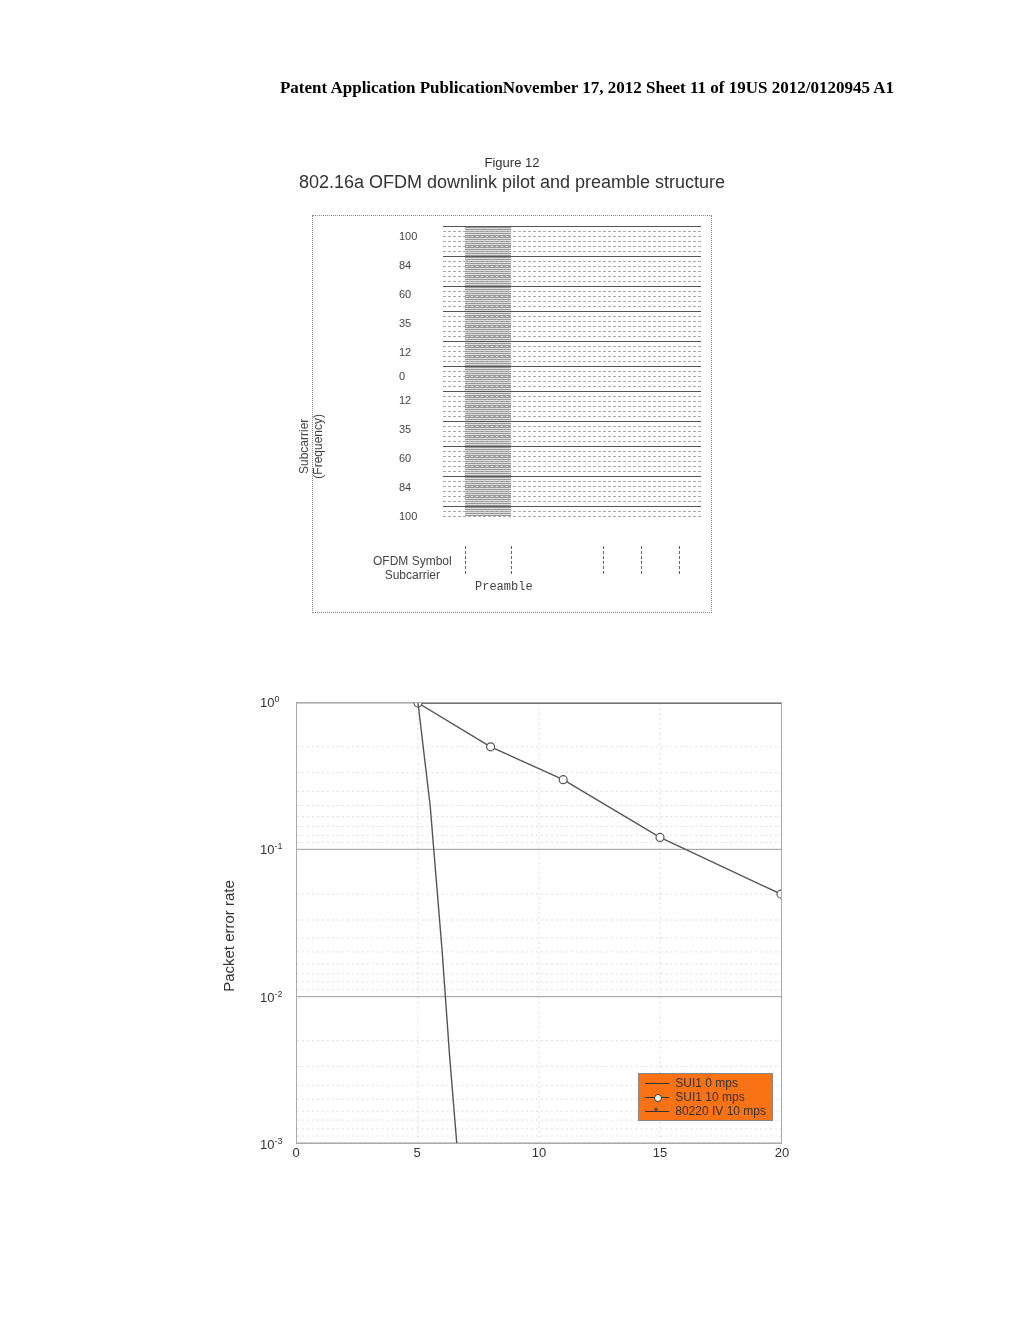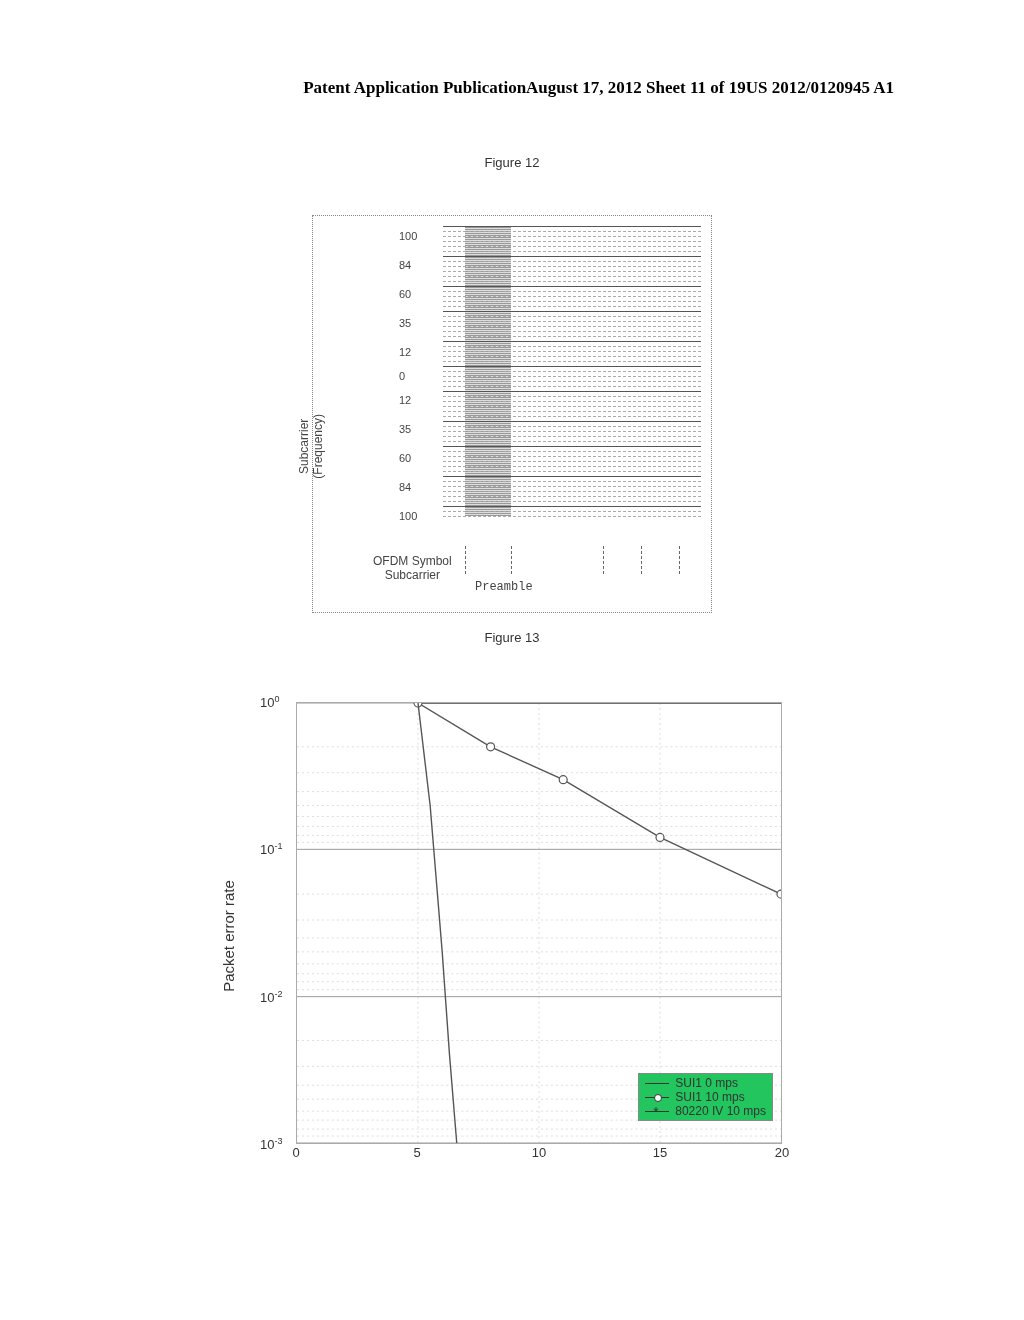--- a/index.html
+++ b/index.html
@@ -168,43 +168,44 @@
     font-family: Arial, sans-serif;
     font-size: 13px;
     color: #333;
     transform: translateX(-50%);
   }
   .legend13 {
     position: absolute;
     right: 8px;
     bottom: 22px;
     border: 1px solid #888;
-    background: #22c55e;
+    background: #f97316;
     font-family: Arial, sans-serif;
     font-size: 12px;
     color: #333;
     padding: 2px 6px;
   }
   .legend13 div { display: flex; align-items: center; gap: 6px; white-space: nowrap; }
   .lg-line { width: 24px; height: 9px; position: relative; display: inline-block; }
   .lg-line::before { content:''; position: absolute; left:0; right:0; top:4px; border-top:1px solid currentColor; }
   .lg-circle::after { content:''; position:absolute; left:9px; top:1px; width:6px; height:6px; border:1px solid currentColor; border-radius:50%; background:#fff; }
   .lg-star::after { content:'*'; position:absolute; left:8px; top:-3px; font-size:14px; }
 </style>
 </head>
 <body>
 
 <div class="page-header">
   <span>Patent Application Publication</span>
-  <span>August 17, 2012  Sheet 11 of 19</span>
+  <span>November 17, 2012  Sheet 11 of 19</span>
   <span>US 2012/0120945 A1</span>
 </div>
 
 <div class="fig-block fig12">
   <div class="fig-title">Figure 12</div>
+  <div class="fig-subtitle">802.16a OFDM downlink pilot and preamble structure</div>
 </div>
 
 <div class="chart12-wrap">
   <div class="chart12-ylabel">
     <span>Subcarrier</span><br><span>(Frequency)</span>
   </div>
 
   <div class="chart12-plot">
     <div class="sc-shaded" style="top:0; height:290px;"></div>
   <div class="sc-row sc-solid" style="top: 0px;"></div>
@@ -286,21 +287,20 @@
   <div class="sym-tick" style="left:328px"></div>
   <div class="sym-tick" style="left:366px"></div>
 
   <div class="sc-boundary-label">
     <span>OFDM Symbol</span><br><span>Subcarrier</span>
   </div>
   <div class="sc-preamble-label">Preamble</div>
 </div>
 
 <div class="fig-block fig13">
-  <div class="fig-title">Figure 13</div>
 </div>
 
 <div class="chart13-wrap">
   <div class="chart13-ylabel">Packet error rate</div>
 
   <div class="chart13-plot">
     <svg width="100%" height="100%" viewBox="0 0 486 442" preserveAspectRatio="none">
 
       <g stroke="#999" stroke-width="1">
         <line x1="0" y1="0" x2="486" y2="0"></line>

